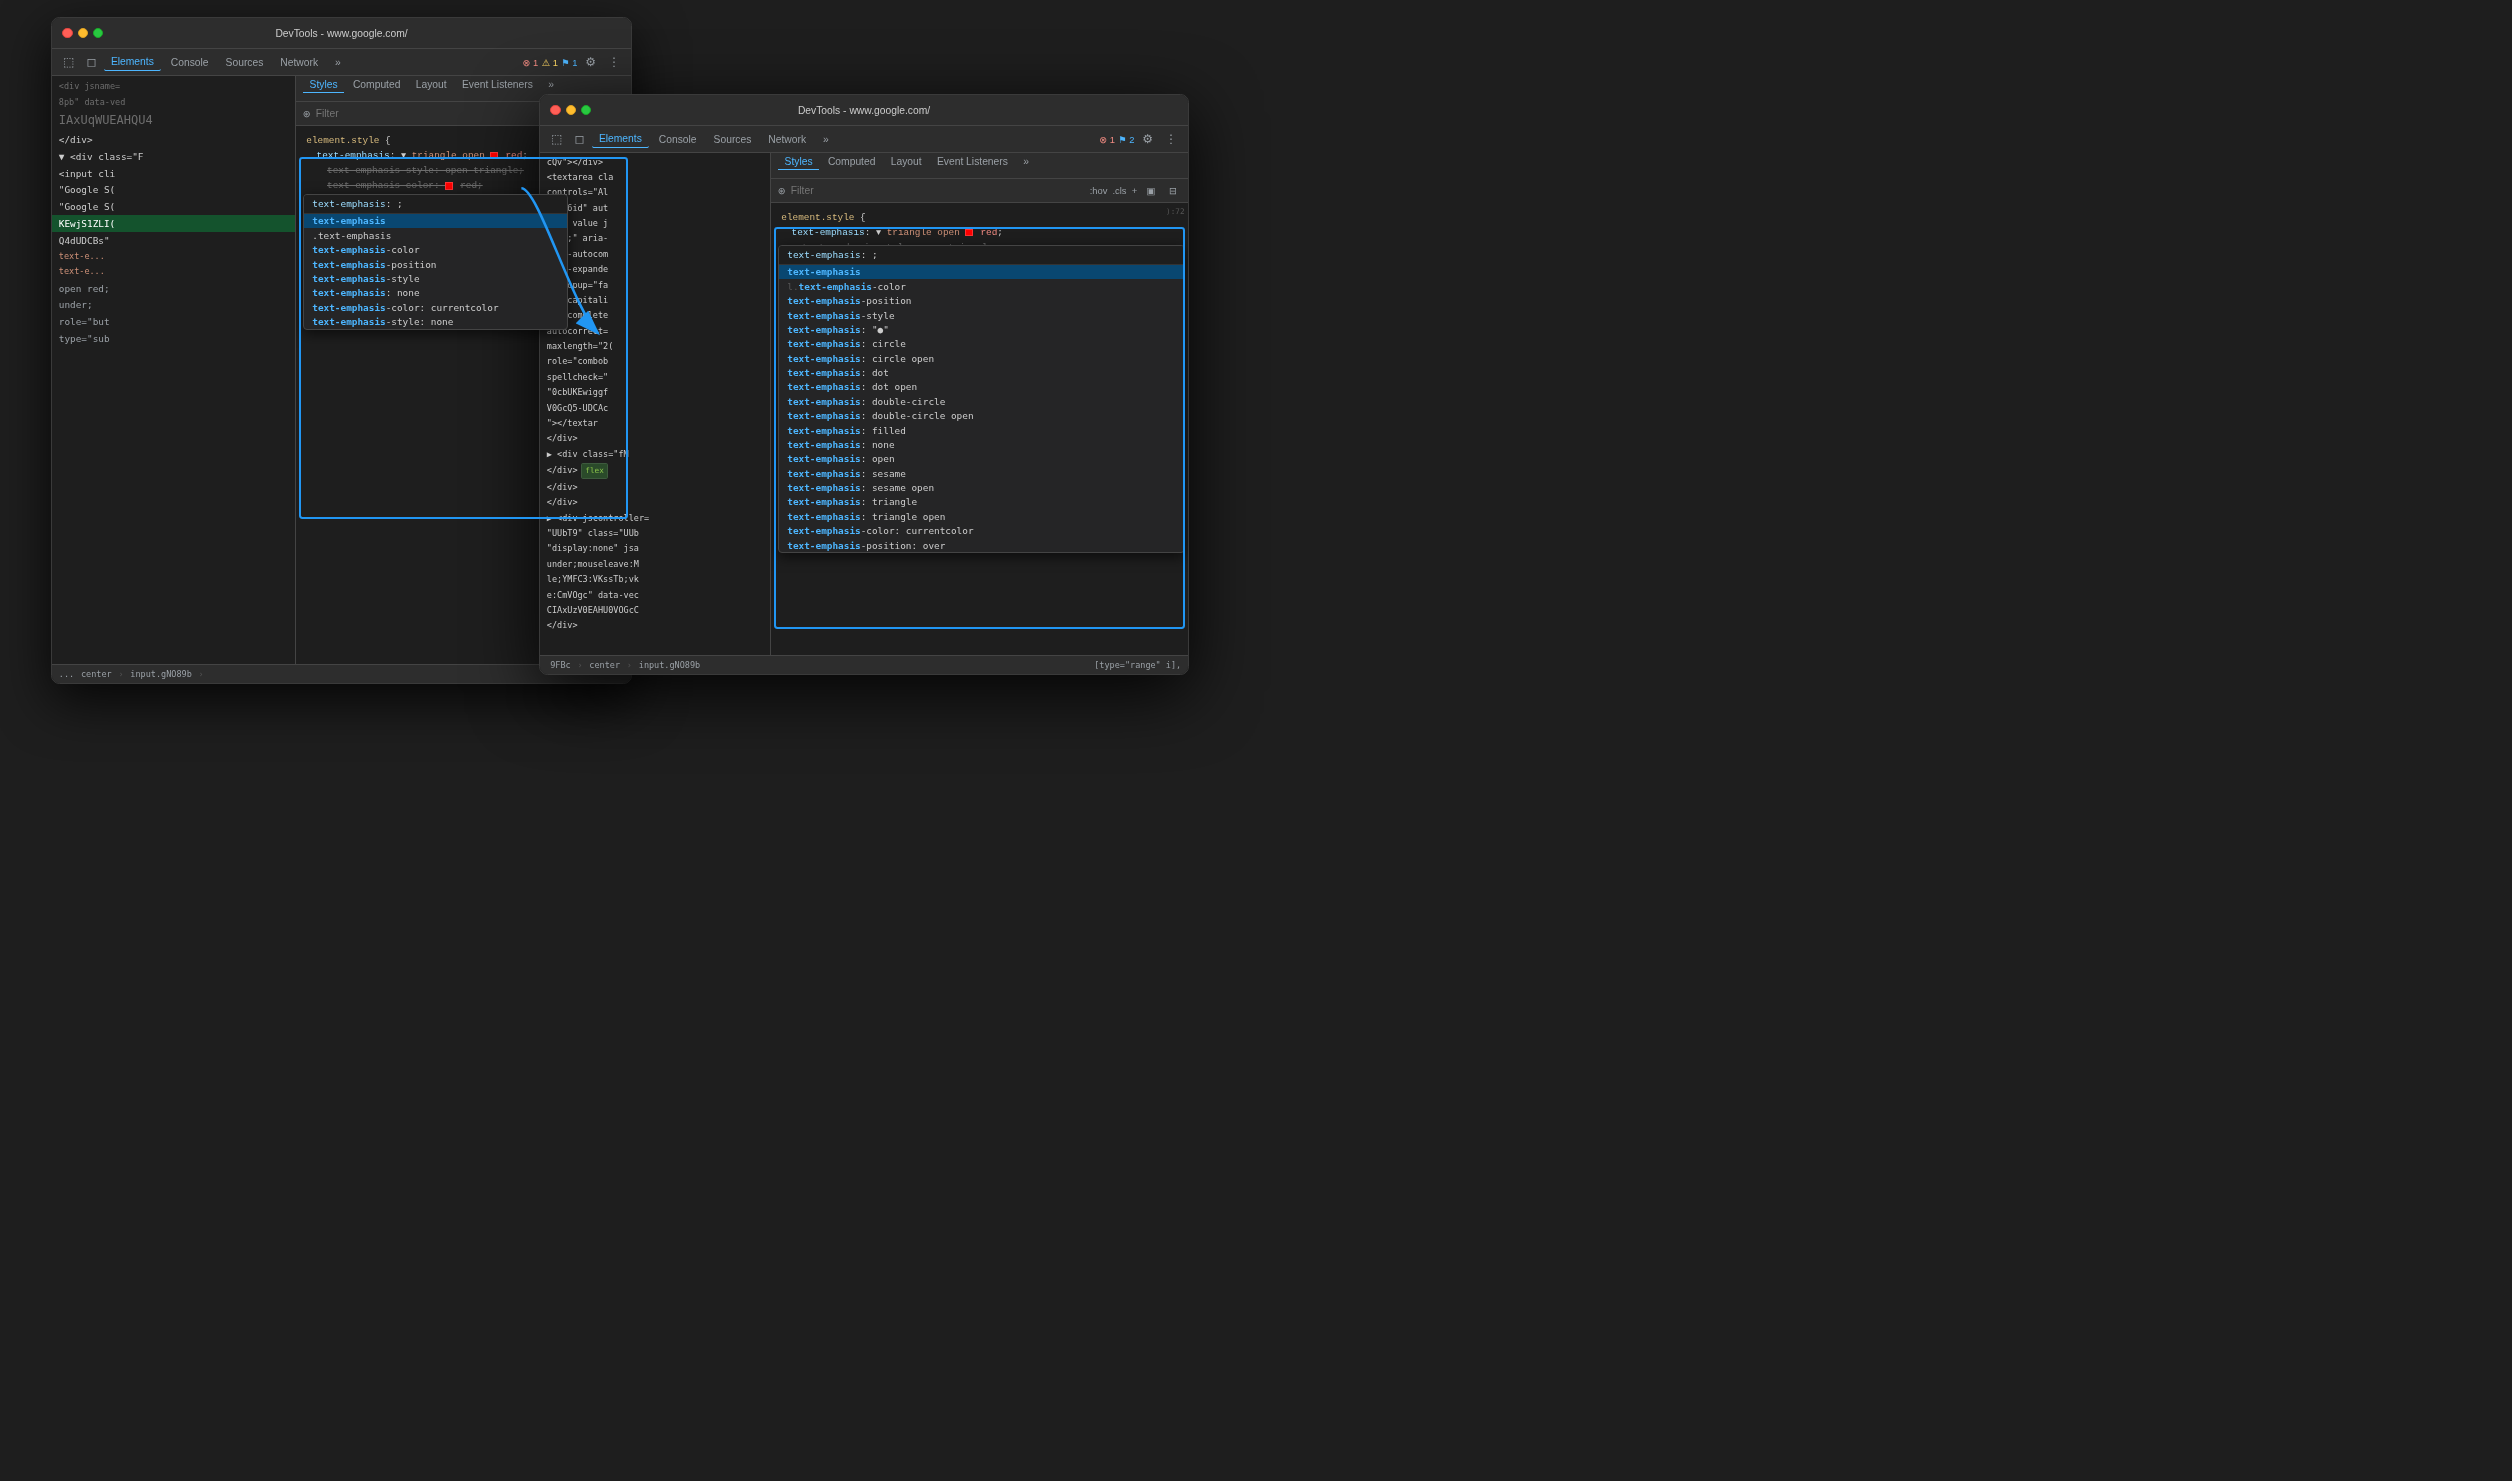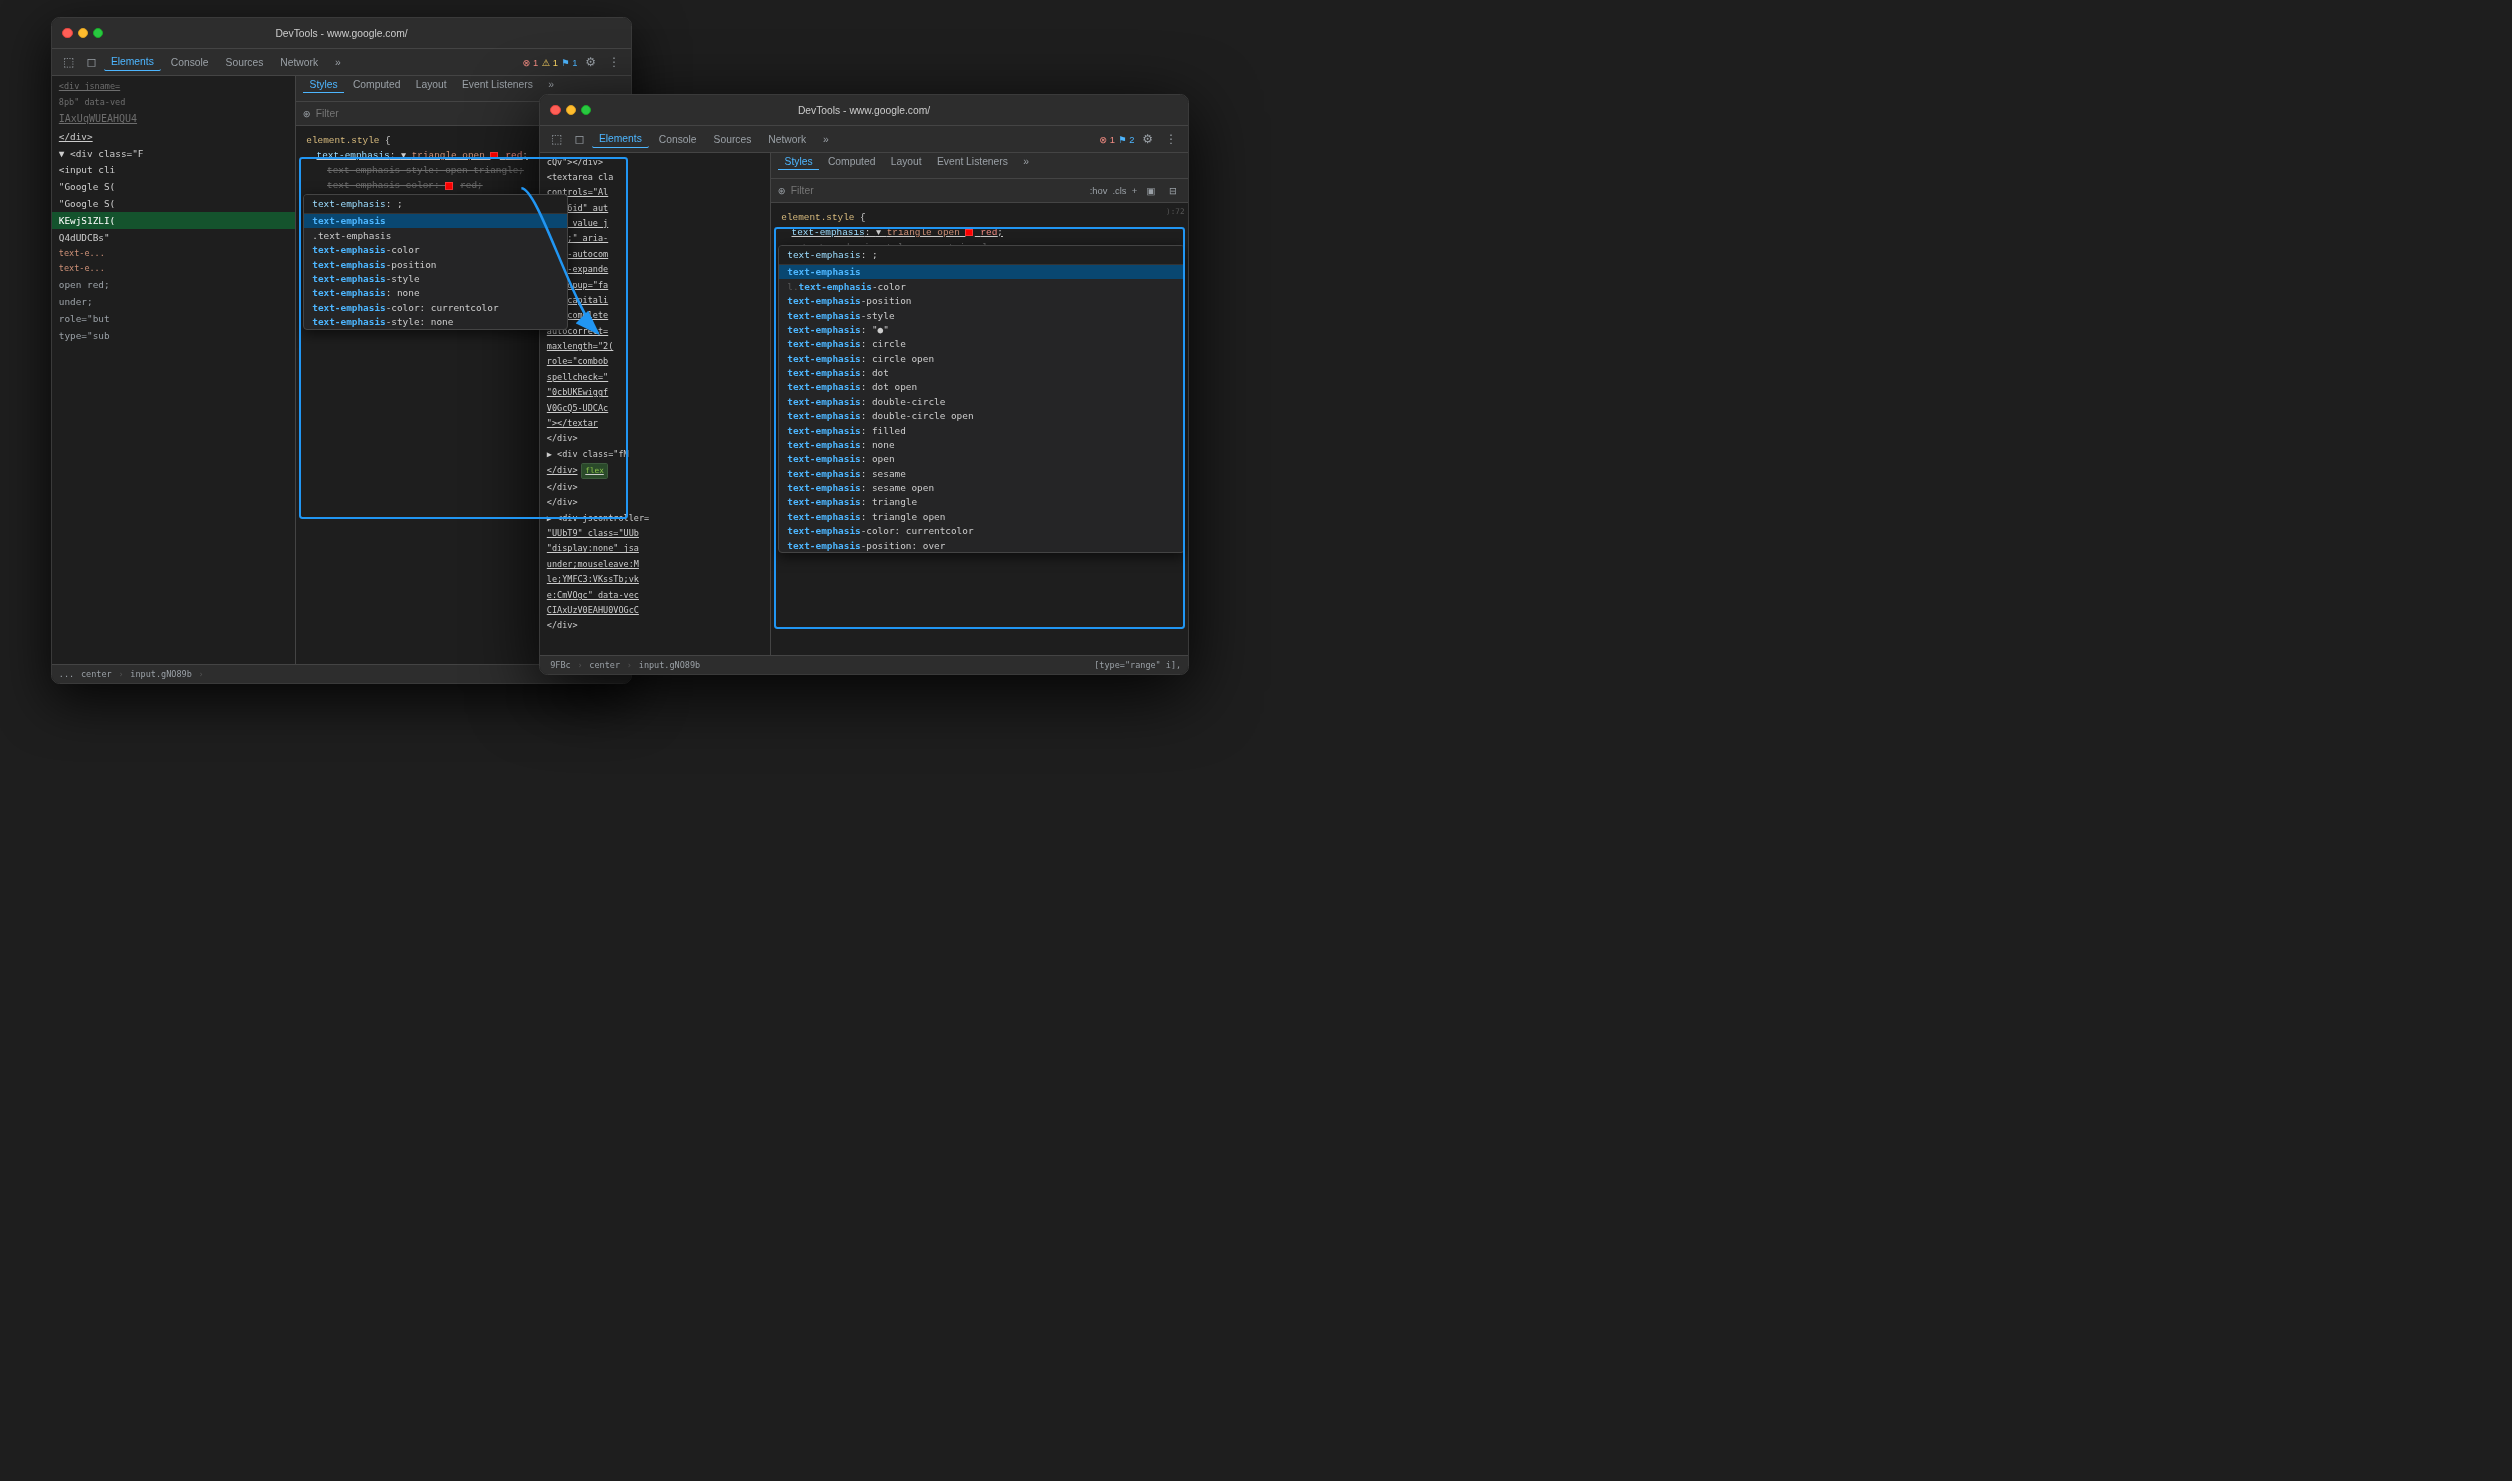--- a/index.html
+++ b/index.html
@@ -184,21 +184,21 @@
       line-height: 1.6;
       overflow: hidden;
     }
 
     .code-line {
       padding: 0 10.3px;
       white-space: nowrap;
       color: #ccc;
     }
 
-    .indent-1 { padding-left: 20.5px; text-decoration: underline; }
+    .indent-1 { padding-left: 20.5px; }
     .indent-2 { padding-left: 31px; }
 
     .css-prop { color: #9cdcfe; }
     .css-val { color: #ce9178; }
     .css-selector { color: #d7ba7d; }
     .css-inactive { color: #6d6d6d; text-decoration: line-through; }
 
     
     .autocomplete-dropdown {
       position: absolute;
@@ -355,21 +355,21 @@
     <span class="toolbar-icon">⚙</span>
     <span class="toolbar-icon">⋮</span>
   </div>
 
   <div class="split-panel">
 
     <div class="left-panel">
       <div class="code-area" style="padding-top:3.4px;">
         <div class="tree-node indent-1" style="color:#6d6d6d; font-size:8.5px;">&lt;div jsname=</div>
         <div class="tree-node indent-2" style="color:#6d6d6d; font-size:8.5px;">8pb" data-ved</div>
-        <div class="tree-node indent-2" style="color:#6d6d6d; font-size:10px;text-decoration:underline;">IAxUqWUEAHQU4</div>
+        <div class="tree-node indent-2" style="color:#6d6d6d; font-size:12px;">IAxUqWUEAHQU4</div>
         <div class="tree-node indent-1">&lt;/div&gt;</div>
         <div class="tree-node">▼ &lt;div class="F</div>
         <div class="tree-node indent-2">&lt;input cli</div>
         <div class="tree-node indent-2">"Google S(</div>
         <div class="tree-node indent-2">"Google S(</div>
         <div class="tree-node indent-2 selected" style="color:#fff">KEwjS1ZLI(</div>
         <div class="tree-node indent-2">Q4dUDCBs"</div>
         <div class="tree-node indent-2" style="color:#ce9178; font-size:8.5px;">text-e...</div>
         <div class="tree-node indent-2" style="color:#ce9178; font-size:8.5px;">text-e...</div>
         <div class="tree-node indent-2" style="color:#9aa0a6;">open red;</div>

